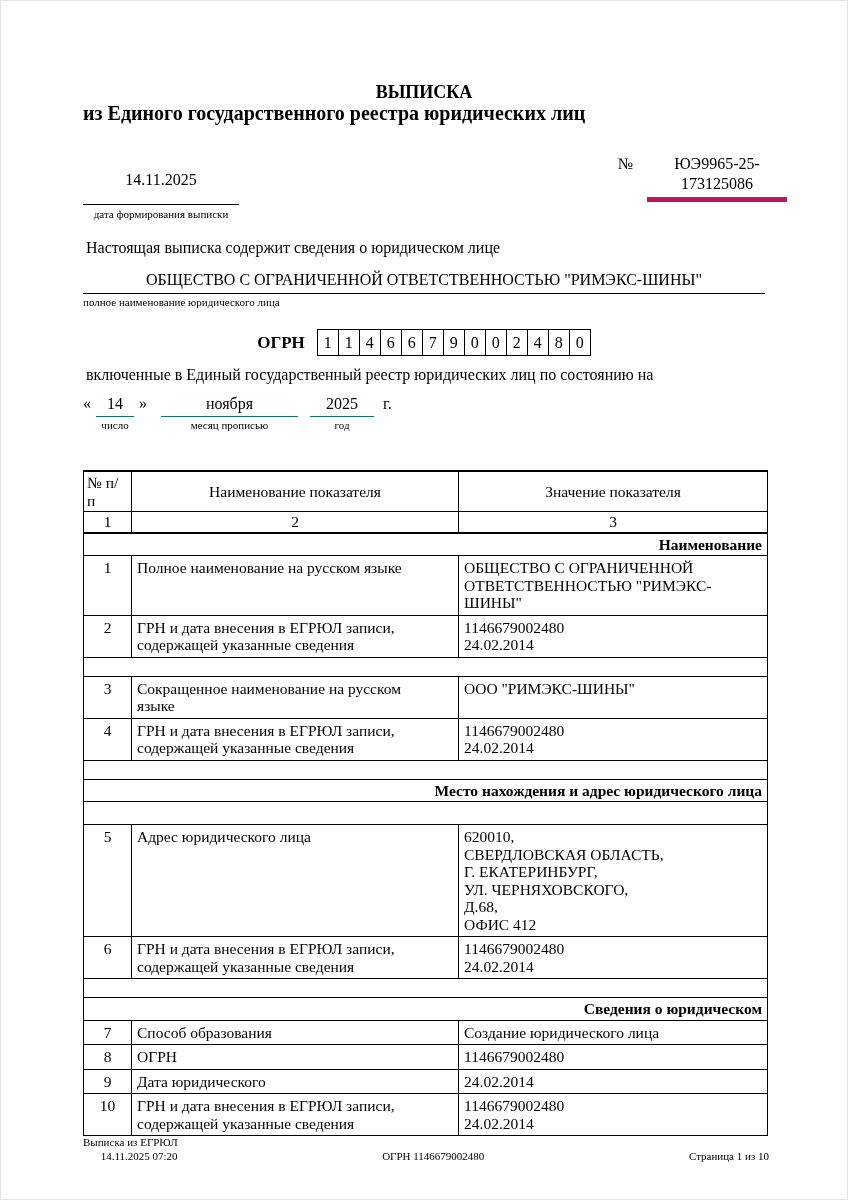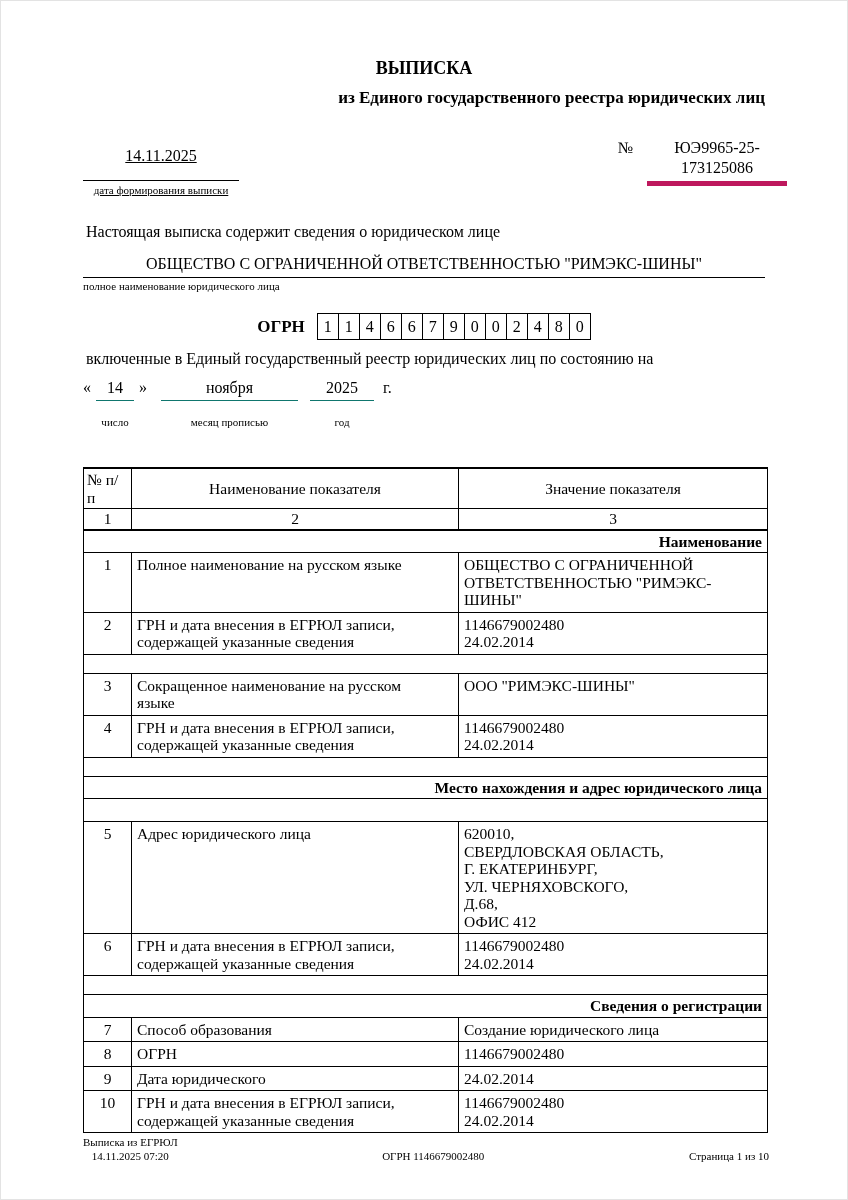--- a/index.html
+++ b/index.html
@@ -6,31 +6,31 @@
   html, body { background: #ffffff; }
   body { font-family: "Liberation Serif", "DejaVu Serif", serif; color: #000; }
 
   .page {
     position: relative;
     width: 848px;
     height: 1200px;
     margin: 0 auto;
     background: #fff;
     border: 1px solid #e3e3e3;
-    padding: 56px 82px 0 82px;
+    padding: 80px 82px 0 82px;
     overflow: hidden;
   }
 
   
   .title1 { text-align: center; font-weight: bold; font-size: 18px; line-height: 22px; }
-  .title2 { text-align: right; font-weight: bold; font-size: 17px; line-height: 21px; margin-top: 8px; }
+  .title2 { text-align: left; font-weight: bold; font-size: 20px; line-height: 21px; }
 
   
   .meta-row { position: relative; height: 62px; margin-top: 30px; }
-  .date-block { position: absolute; left: 0; top: 8px; width: 156px; text-align: center; text-decoration: underline; }
+  .date-block { position: absolute; left: 0; top: 16px; width: 156px; text-align: center; }
   .date-value { display: block; font-size: 16px; line-height: 20px; padding-bottom: 14px; border-bottom: 1px solid #000; }
   .date-caption { display: block; font-size: 11px; line-height: 13px; margin-top: 3px; }
   .num-block { position: absolute; right: -22px; top: 0; display: flex; align-items: flex-start; }
   .num-sign { font-size: 16px; line-height: 20px; margin-right: 14px; }
   .num-value { width: 140px; text-align: center; font-size: 16px; line-height: 20px; border-bottom: 5px solid #be185d; padding-bottom: 3px; }
 
   
   .intro-line { margin-top: 22px; font-size: 16px; line-height: 20px; padding-left: 3px; }
   .company-block { margin-top: 12px; }
   .company-name { text-align: center; font-size: 16px; line-height: 20px; padding-bottom: 3px; border-bottom: 1px solid #000; }
@@ -52,21 +52,21 @@
   
   .asof-line { margin-top: 9px; font-size: 16px; line-height: 20px; padding-left: 3px; }
   .date-words { margin-top: 9px; display: flex; align-items: flex-start; font-size: 16px; line-height: 20px; }
   .dw-quote { padding: 0 5px 0 0; }
   .dw-quote-close { padding: 0 0 0 5px; }
   .dw-group { text-align: center; }
   .dw-day { width: 38px; }
   .dw-month { width: 137px; margin-left: 14px; }
   .dw-year { width: 64px; margin-left: 12px; }
   .dw-value { display: block; border-bottom: 1px solid #0f766e; padding-bottom: 2px; }
-  .dw-label { display: block; font-size: 11px; line-height: 13px; margin-top: 15px; }
+  .dw-label { display: block; font-size: 11px; line-height: 13px; margin-top: 2px; }
   .dw-suffix { margin-left: 9px; }
 
   
   table.main {
     margin-top: 38px;
     width: 684px;
     border-collapse: collapse;
     table-layout: fixed;
     border-top: 2px solid #000;
     border-radius: 30px;
@@ -87,21 +87,21 @@
   tr.t-spacer td { height: 19px; padding: 0; }
   tr.t-spacer-lg td { height: 23px; padding: 0; }
 
   
   .footer {
     position: absolute;
     left: 82px; right: 78px; bottom: 36px;
     display: flex; justify-content: space-between; align-items: flex-end;
     font-size: 11px; line-height: 13.5px;
   }
-  .footer-left { text-align: center; }
+  .footer-left { text-align: right; }
   .footer-center { text-align: center; }
   .footer-right { text-align: right; }
 </style>
 </head>
 <body>
 
 <div class="page">
 
   <div class="title1">ВЫПИСКА</div>
   <div class="title2">из Единого государственного реестра юридических лиц</div>
@@ -242,21 +242,21 @@
         <td>ГРН и дата внесения в ЕГРЮЛ записи,
 содержащей указанные сведения</td>
         <td>1146679002480
 24.02.2014</td>
       </tr>
       <tr class="t-spacer">
           <td colspan="3"></td>
         </tr>
 
       <tr class="t-section">
-        <td colspan="3">Сведения о регистрации</td>
+        <td colspan="3">Сведения о юридическом</td>
       </tr>
       <tr>
         <td class="c-num">7</td>
         <td>Способ образования</td>
         <td>Создание юридического лица</td>
       </tr>
       <tr>
         <td class="c-num">8</td>
         <td>ОГРН</td>
         <td>1146679002480</td>

